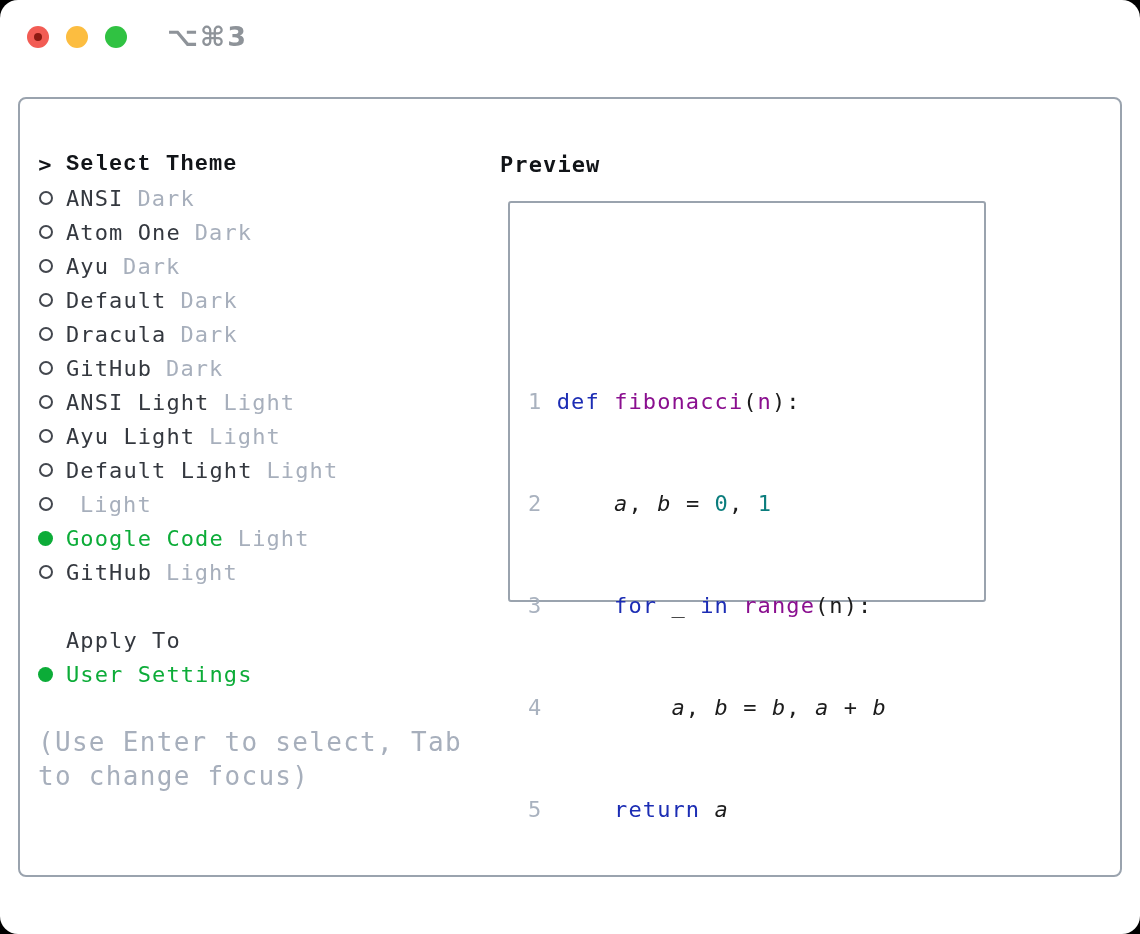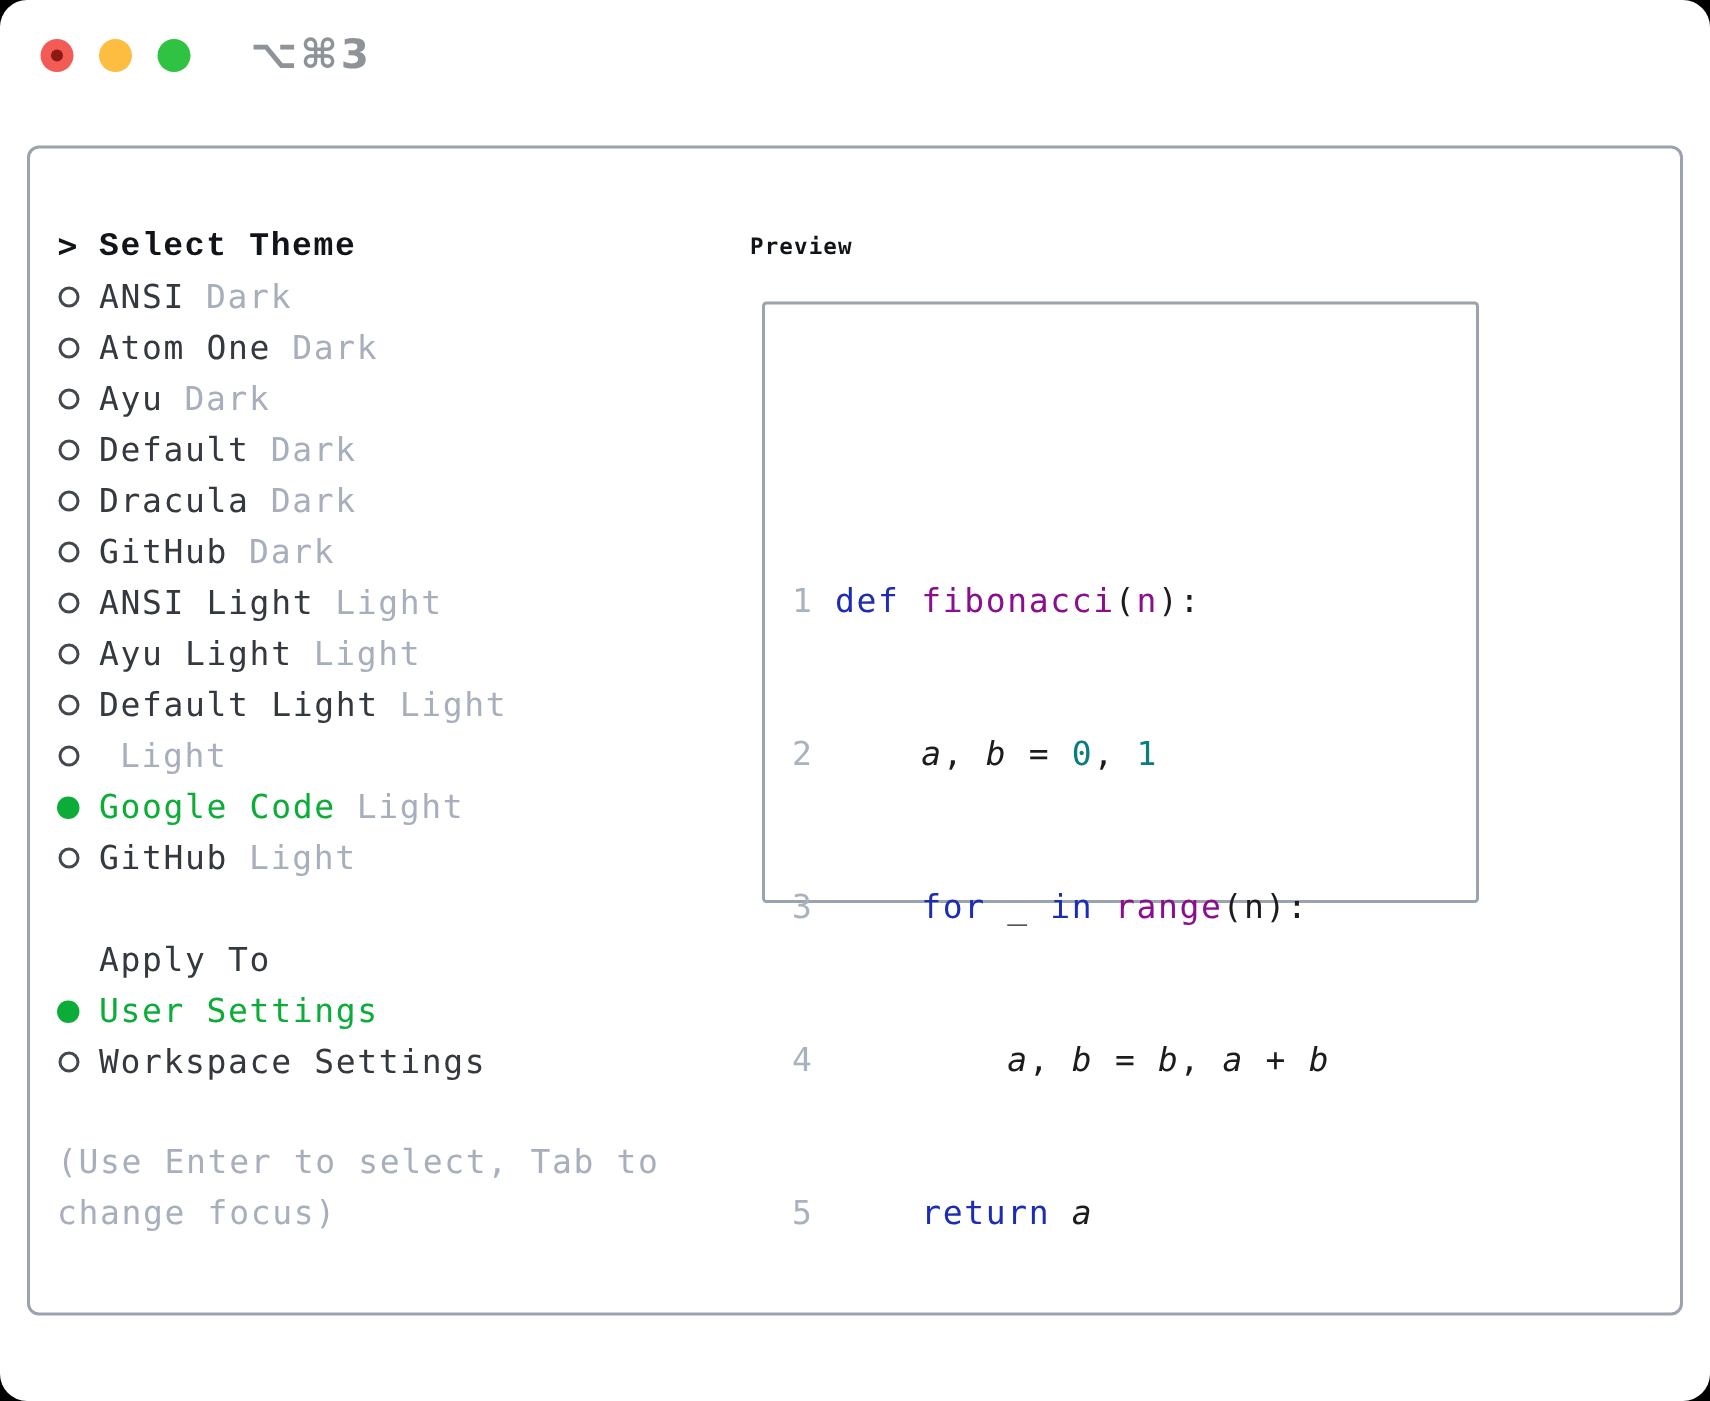--- a/index.html
+++ b/index.html
@@ -34,25 +34,25 @@
   .right-col{flex:1;padding-left:12px;}
   .row{height:34px;display:flex;align-items:center;font-size:22px;letter-spacing:0.05em;color:var(--item);white-space:pre;}
   .row .marker{width:15px;margin-right:13px;flex:none;display:flex;justify-content:center;align-items:center;font-weight:bold;color:#111418;}
   .ring{width:14px;height:14px;box-sizing:border-box;border:2px solid #43474e;border-radius:50%;}
   .dot{width:15px;height:15px;border-radius:50%;background:var(--green);}
   .picker-title{font-weight:bold;color:#111418;font-family:Liberation Mono, monospace;}
   .sel-label{color:var(--green);}
   .variant{color:var(--muted);margin-left:14px;}
   .spacer{height:34px;}
   .hint{
-    width:440px;font-size:22px;letter-spacing:0.05em;line-height:34px;color:var(--muted);
+    width:440px;font-size:26px;letter-spacing:0.05em;line-height:34px;color:var(--muted);
     white-space:normal;
   }
   
-  .preview-title{height:34px;display:flex;align-items:center;font-size:15px;letter-spacing:0.05em;font-weight:bold;color:#111418;}
+  .preview-title{height:34px;display:flex;align-items:center;font-size:22px;letter-spacing:0.05em;font-weight:bold;color:#111418;}
   .preview-box{
     box-sizing:border-box;width:478px;height:401px;margin-top:20px;margin-left:8px;
     border:2px solid var(--border);border-radius:3px;
     padding:46px 0 0 18px;font-size:22px;letter-spacing:0.05em;line-height:34px;white-space:pre;
   }
   .code-line{height:34px;}
   .ln{color:var(--ln);}
   .tk-kw{color:var(--kw);}
   .tk-fn{color:var(--fn);}
   .tk-lit{color:var(--lit);}
@@ -150,25 +150,20 @@
         <span class="marker"></span>
         <span>Apply To</span>
       </div>
 
       <div id="apply-list">
   <div class="row">
     <span class="marker">
       <span class="dot"></span>
     </span><span class="sel-label">User Settings</span>
   </div>
-  <div class="row">
-    <span class="marker">
-      <span class="ring"></span>
-    </span><span class="">Workspace Settings</span>
-  </div>
         </div>
 
       <div class="spacer"></div>
 
       <div class="hint">(Use Enter to select, Tab to change focus)</div>
     </div>
 
     <div class="right-col">
       <div class="preview-title">Preview</div>
       <div class="preview-box">

